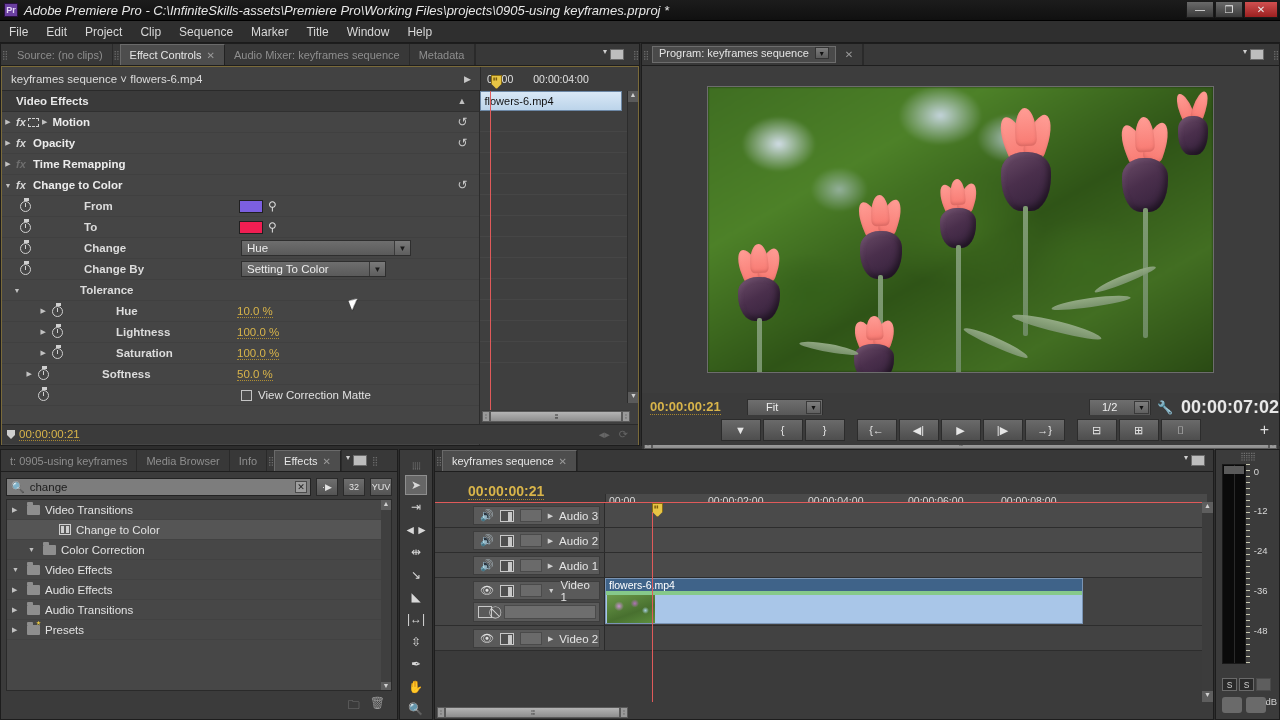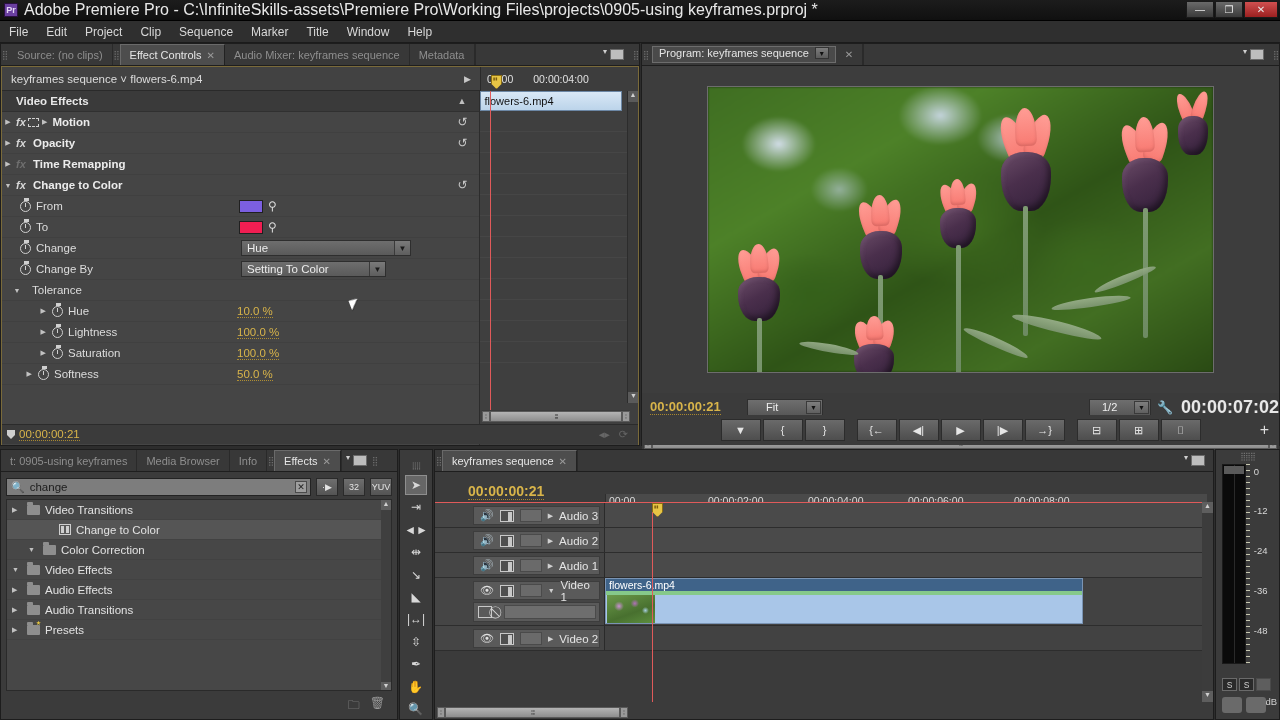--- a/index.html
+++ b/index.html
@@ -18,21 +18,21 @@
     position:absolute; left:0; top:0; width:1280px; height:21px;
     background:linear-gradient(#1c1c1c,#101010);
     display:flex; align-items:center; gap:6px; padding-left:4px;
     border-bottom:1px solid #000;
   }
   .pr-logo{
     width:14px;height:14px;background:#6a3fa0;color:#e4d6f5;
     font-size:9px;font-weight:bold;display:flex;align-items:center;justify-content:center;
     border:1px solid #2a1040;
   }
-  .title-text{ color:#e8e8e8; font-size:16px; white-space:nowrap; }
+  .title-text{ color:#e8e8e8; font-size:13px; white-space:nowrap;font-style:italic; }
   .win-btns{ position:absolute; right:2px; top:1px; display:flex; gap:1px; }
   .win-btn{
     width:28px;height:17px;background:linear-gradient(#6a6a6a,#3a3a3a);
     border:1px solid #1a1a1a; display:flex;align-items:center;justify-content:center;
     color:#e8e8e8; font-size:10px;
   }
   .win-btn.close{ background:linear-gradient(#d05050,#9b2020); width:34px; }
 
   
   .menubar{
@@ -99,21 +99,21 @@
   }
   .ec-header-row .collapse{ position:absolute; right:12px; color:#c0c0c0; font-size:9px;}
   .ec-row{
     height:21px; display:flex; align-items:center; position:relative;
     border-bottom:1px solid #404040; font-size:11.5px; color:#dedede;
   }
   .tri{ width:12px; text-align:center; color:#c2c2c2; font-size:7px; }
   .fx{ font-style:italic; font-weight:bold; color:#d6d6d6; font-size:11px; width:14px;text-align:center;}
   .fx.dim{ color:#6e6e6e; }
   .ec-name{ font-weight:bold; color:#ececec; }
-  .ec-name.sub{ font-weight:normal; color:#dcdcdc; }
+  .ec-name.sub{ font-weight:bold; color:#dcdcdc;margin-left:48px; }
   .reset-icon{ position:absolute; right:11px; color:#c8c8c8; font-size:12px;}
   .stopwatch{
     width:11px;height:11px;border:1.4px solid #cfcfcf;border-radius:50%;
     position:relative; display:inline-block;
   }
   .stopwatch::after{content:"";position:absolute;left:4px;top:1.5px;width:1.4px;height:4px;background:#cfcfcf;}
   .stopwatch::before{content:"";position:absolute;left:3px;top:-3.5px;width:5px;height:2.5px;background:#cfcfcf;}
   .sw-cell{ width:22px; display:flex; align-items:center; justify-content:center; }
   .box-icon{
     width:11px;height:9px;border:1px dashed #d0d0d0; display:inline-block;
@@ -616,20 +616,28 @@
 
           <div class="ec-row">
             <span class="tri" style="width:30px;text-align:right">▶</span>
             <span class="sw-cell">
                 <span class="stopwatch"></span>
               </span>
             <span class="ec-name sub">Softness</span>
             <span class="val">50.0 %</span>
           </div>
 
+          <div class="ec-row">
+            <span class="tri" style="width:30px"></span>
+            <span class="sw-cell">
+                <span class="stopwatch"></span>
+              </span>
+            <span class="chk"></span>
+            <span class="chk-label">View Correction Matte</span>
+          </div>
         </div>
 
         <div class="ec-right">
           <div class="ecr-clip">flowers-6.mp4</div>
           <div class="ecr-grid">
             <div></div>
               <div></div>
               <div></div>
               <div></div>
               <div></div>
@@ -893,21 +901,21 @@
       <div class="tl-ruler" id="tl-ruler">
         <div class="tl-tickrow"></div>
         <div class="workarea">
           <div class="wa-bar">⁞⁞⁞</div>
         </div>
         <div class="cti" style="left:46px;top:9px;z-index:12"></div>
       <span class="tl-lab" style="left: 3px;">00:00</span>
           <span class="tl-lab" style="left: 102px;">00:00:02:00</span>
           <span class="tl-lab" style="left: 202px;">00:00:04:00</span>
           <span class="tl-lab" style="left: 302px;">00:00:06:00</span>
-          <span class="tl-lab" style="left: 408px; text-align: right;">00:00:08:00</span>
+          <span class="tl-lab" style="left: 395px; text-align: right;">00:00:08:00</span>
         </div>
     </div>
 
     <div class="tl-body" id="tl-tracks">
         <div class="track">
           <div class="thead">
             <div class="thead-inner">
               <span class="ticon">🔊</span>
               <span class="tbox"></span>
               <span style="width: 22px; height: 13px; background: rgb(106, 106, 106); border: 1px solid rgb(74, 74, 74);"></span>

